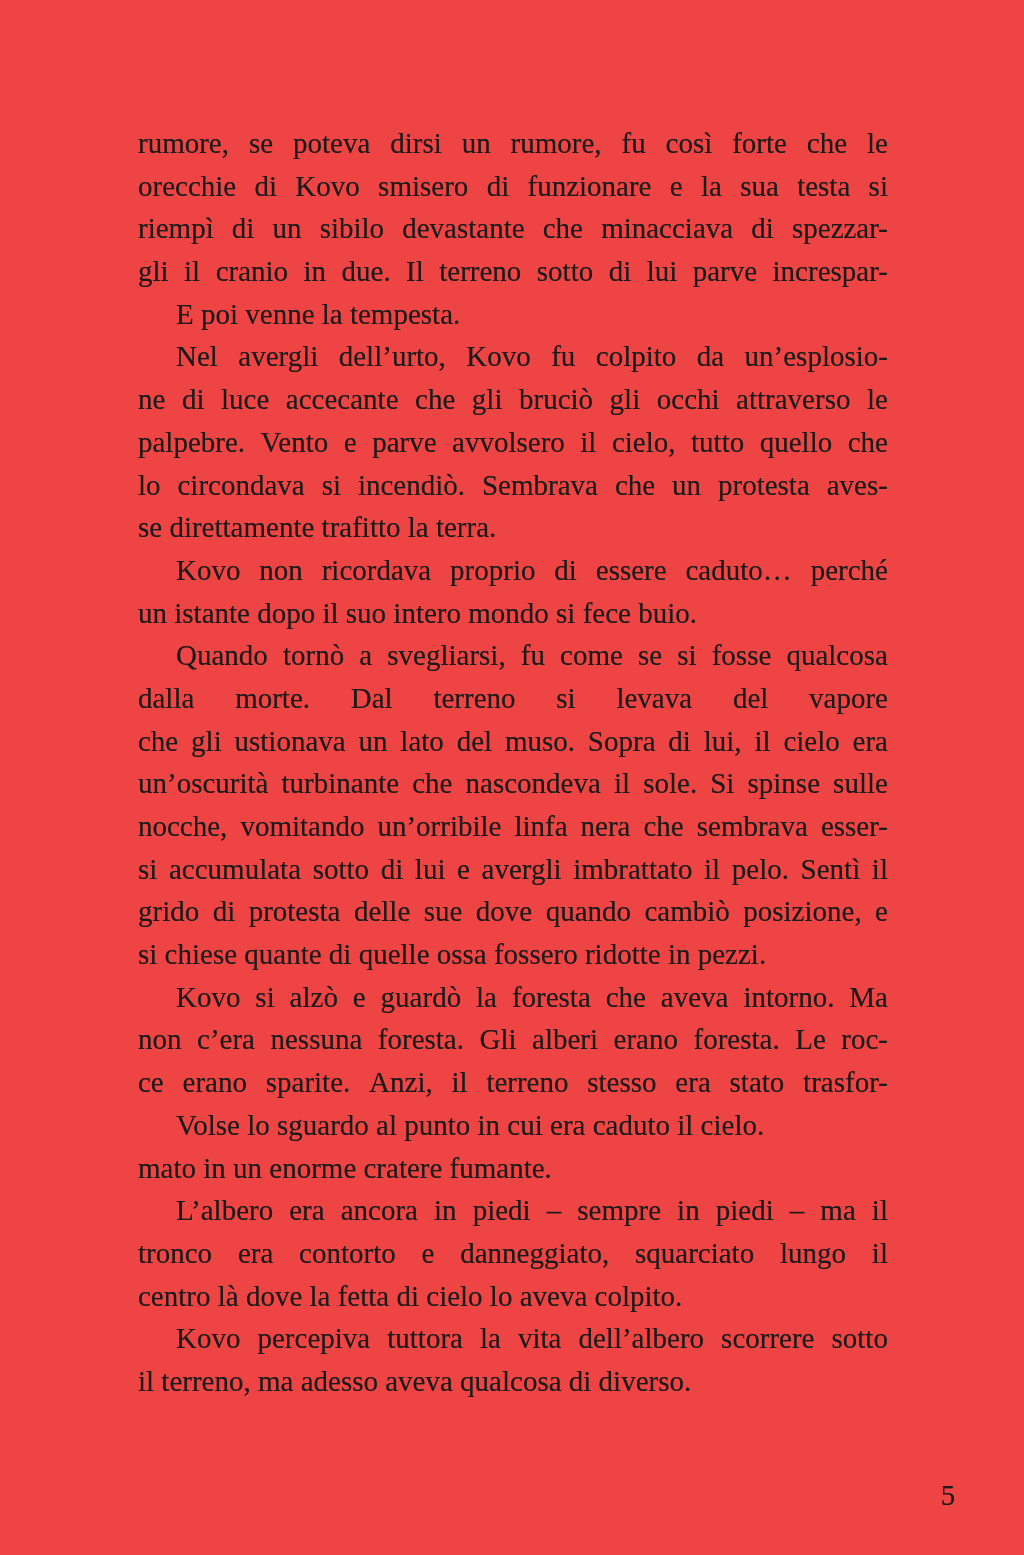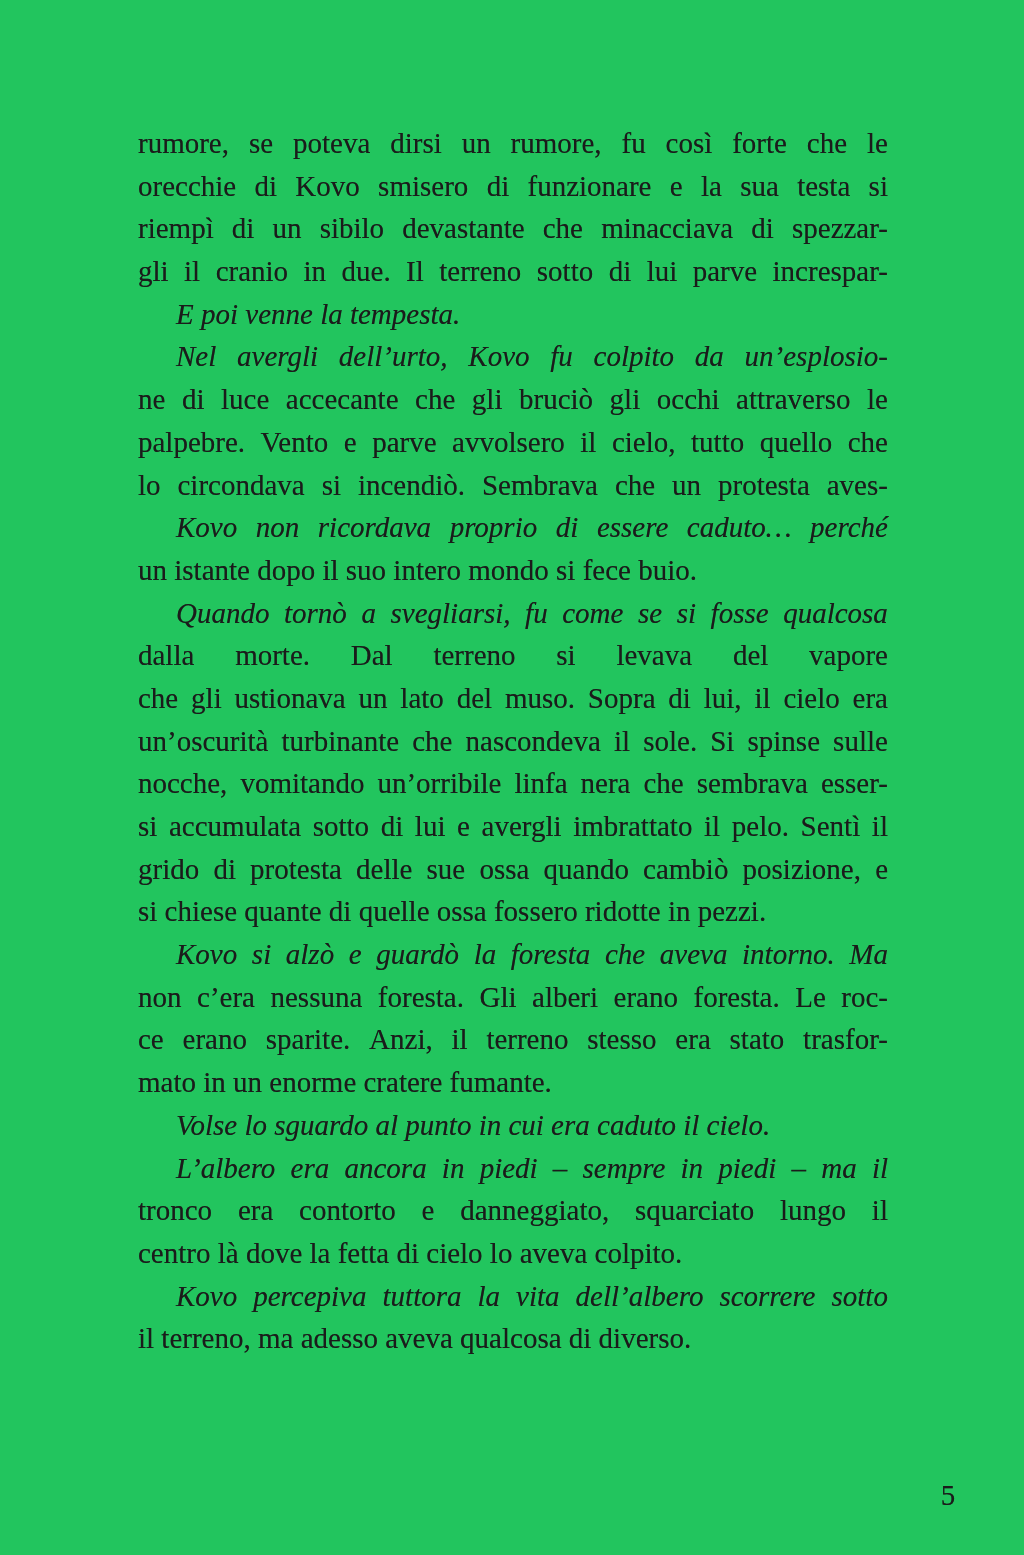--- a/index.html
+++ b/index.html
@@ -4,21 +4,21 @@
 <style>
   html, body {
     margin: 0;
     padding: 0;
     background: #ffffff;
   }
   .page {
     position: relative;
     width: 1024px;
     height: 1555px;
-    background: #22c55e;
+    background: #ef4444;
     overflow: hidden;
     font-family: "Liberation Serif", "DejaVu Serif", serif;
   }
   .text-block {
     position: absolute;
     left: 138px;
     top: 122px;
     width: 750px;
     font-size: 29px;
     color: #1b1b1b;
@@ -30,21 +30,20 @@
     white-space: nowrap;
     text-align: left;
   }
   .line.just {
     display: flex;
     justify-content: space-between;
     align-items: baseline;
   }
   .line.ind {
     padding-left: 38px;
-    font-style: italic;
   }
   .page-number {
     position: absolute;
     left: 926px;
     top: 1477px;
     width: 44px;
     text-align: center;
     font-size: 29px;
     line-height: 36px;
     color: #1b1b1b;
@@ -147,20 +146,21 @@
         <span>lo</span>
         <span>circondava</span>
         <span>si</span>
         <span>incendiò.</span>
         <span>Sembrava</span>
         <span>che</span>
         <span>un</span>
         <span>protesta</span>
         <span>aves-</span>
       </div>
+      <div class="line">se direttamente trafitto la terra.</div>
       <div class="line just ind">
         <span>Kovo</span>
         <span>non</span>
         <span>ricordava</span>
         <span>proprio</span>
         <span>di</span>
         <span>essere</span>
         <span>caduto…</span>
         <span>perché</span>
       </div>
@@ -236,21 +236,21 @@
         <span>pelo.</span>
         <span>Sentì</span>
         <span>il</span>
       </div>
       <div class="line just">
         <span>grido</span>
         <span>di</span>
         <span>protesta</span>
         <span>delle</span>
         <span>sue</span>
-        <span>ossa</span>
+        <span>dove</span>
         <span>quando</span>
         <span>cambiò</span>
         <span>posizione,</span>
         <span>e</span>
       </div>
       <div class="line">si chiese quante di quelle ossa fossero ridotte in pezzi.</div>
       <div class="line just ind">
         <span>Kovo</span>
         <span>si</span>
         <span>alzò</span>
@@ -280,22 +280,22 @@
         <span>erano</span>
         <span>sparite.</span>
         <span>Anzi,</span>
         <span>il</span>
         <span>terreno</span>
         <span>stesso</span>
         <span>era</span>
         <span>stato</span>
         <span>trasfor-</span>
       </div>
+      <div class="line ind">Volse lo sguardo al punto in cui era caduto il cielo.</div>
       <div class="line">mato in un enorme cratere fumante.</div>
-      <div class="line ind">Volse lo sguardo al punto in cui era caduto il cielo.</div>
       <div class="line just ind">
         <span>L’albero</span>
         <span>era</span>
         <span>ancora</span>
         <span>in</span>
         <span>piedi</span>
         <span>–</span>
         <span>sempre</span>
         <span>in</span>
         <span>piedi</span>

